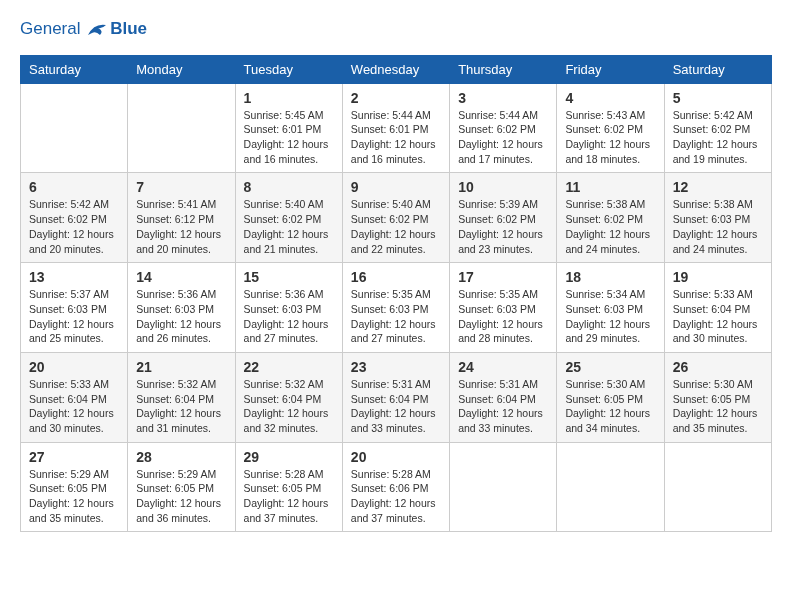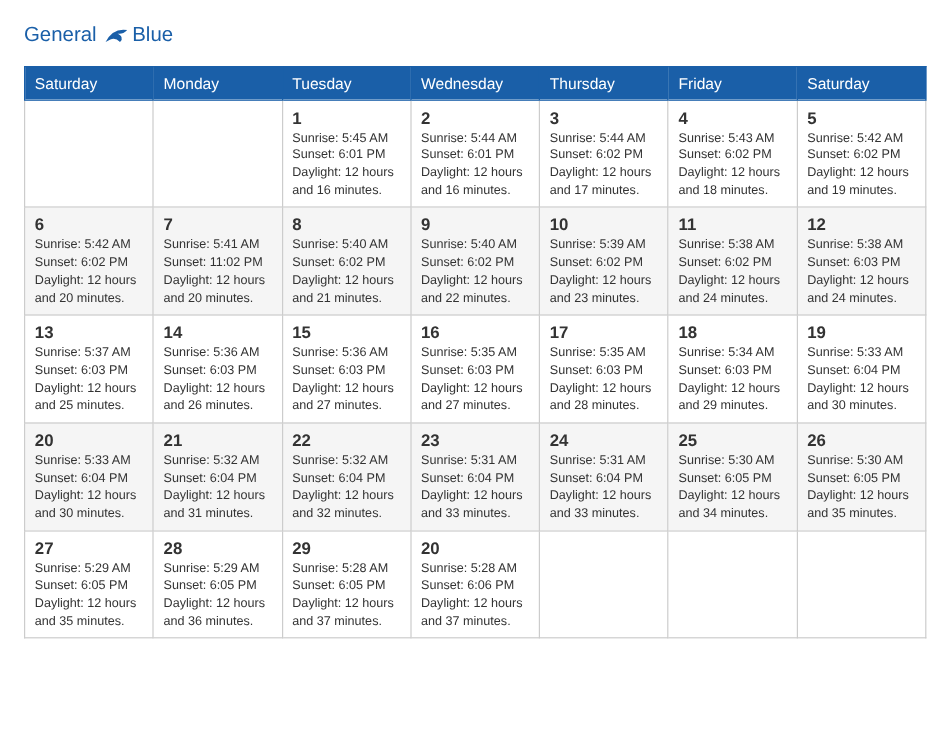--- a/index.html
+++ b/index.html
@@ -82,21 +82,21 @@
 <div class="header-area">
   <div class="logo">
     <div>
       <div style="display:flex;align-items:center;">
         <div style="font-size:17px;font-weight:normal;color:#333;line-height:1.1;">
           <span style="color:#1a5fa8;">General</span>
           <svg width="22" height="18" viewBox="0 0 22 18" style="vertical-align:middle;margin-left:1px;">
             <path d="M2,14 Q8,2 20,4 Q16,8 12,7 Q18,10 14,14 Q10,10 6,12 Z" fill="#1a5fa8"></path>
           </svg>
         </div>
-        <div style="font-size:17px;font-weight:normal;color:#1a5fa8;line-height:1.1;margin-left:2px;margin-top:0;">
+        <div style="font-size:17px;font-weight:bold;color:#1a5fa8;line-height:1.1;margin-left:2px;margin-top:0;">
           <span>Blue</span>
         </div>
       </div>
     </div>
   </div>
   <div class="title-area">
     <div class="main-title"></div>
     <div class="subtitle"></div>
   </div>
 </div>
@@ -151,21 +151,21 @@
       <tr>
         <td>
           <span class="day-number">6</span>
           <div class="day-info" style="white-space: pre-line;">Sunrise: 5:42 AM
 Sunset: 6:02 PM
 Daylight: 12 hours and 20 minutes.</div>
         </td>
         <td>
           <span class="day-number">7</span>
           <div class="day-info" style="white-space: pre-line;">Sunrise: 5:41 AM
-Sunset: 11:02 PM
+Sunset: 6:12 PM
 Daylight: 12 hours and 20 minutes.</div>
         </td>
         <td>
           <span class="day-number">8</span>
           <div class="day-info" style="white-space: pre-line;">Sunrise: 5:40 AM
 Sunset: 6:02 PM
 Daylight: 12 hours and 21 minutes.</div>
         </td>
         <td>
           <span class="day-number">9</span>

